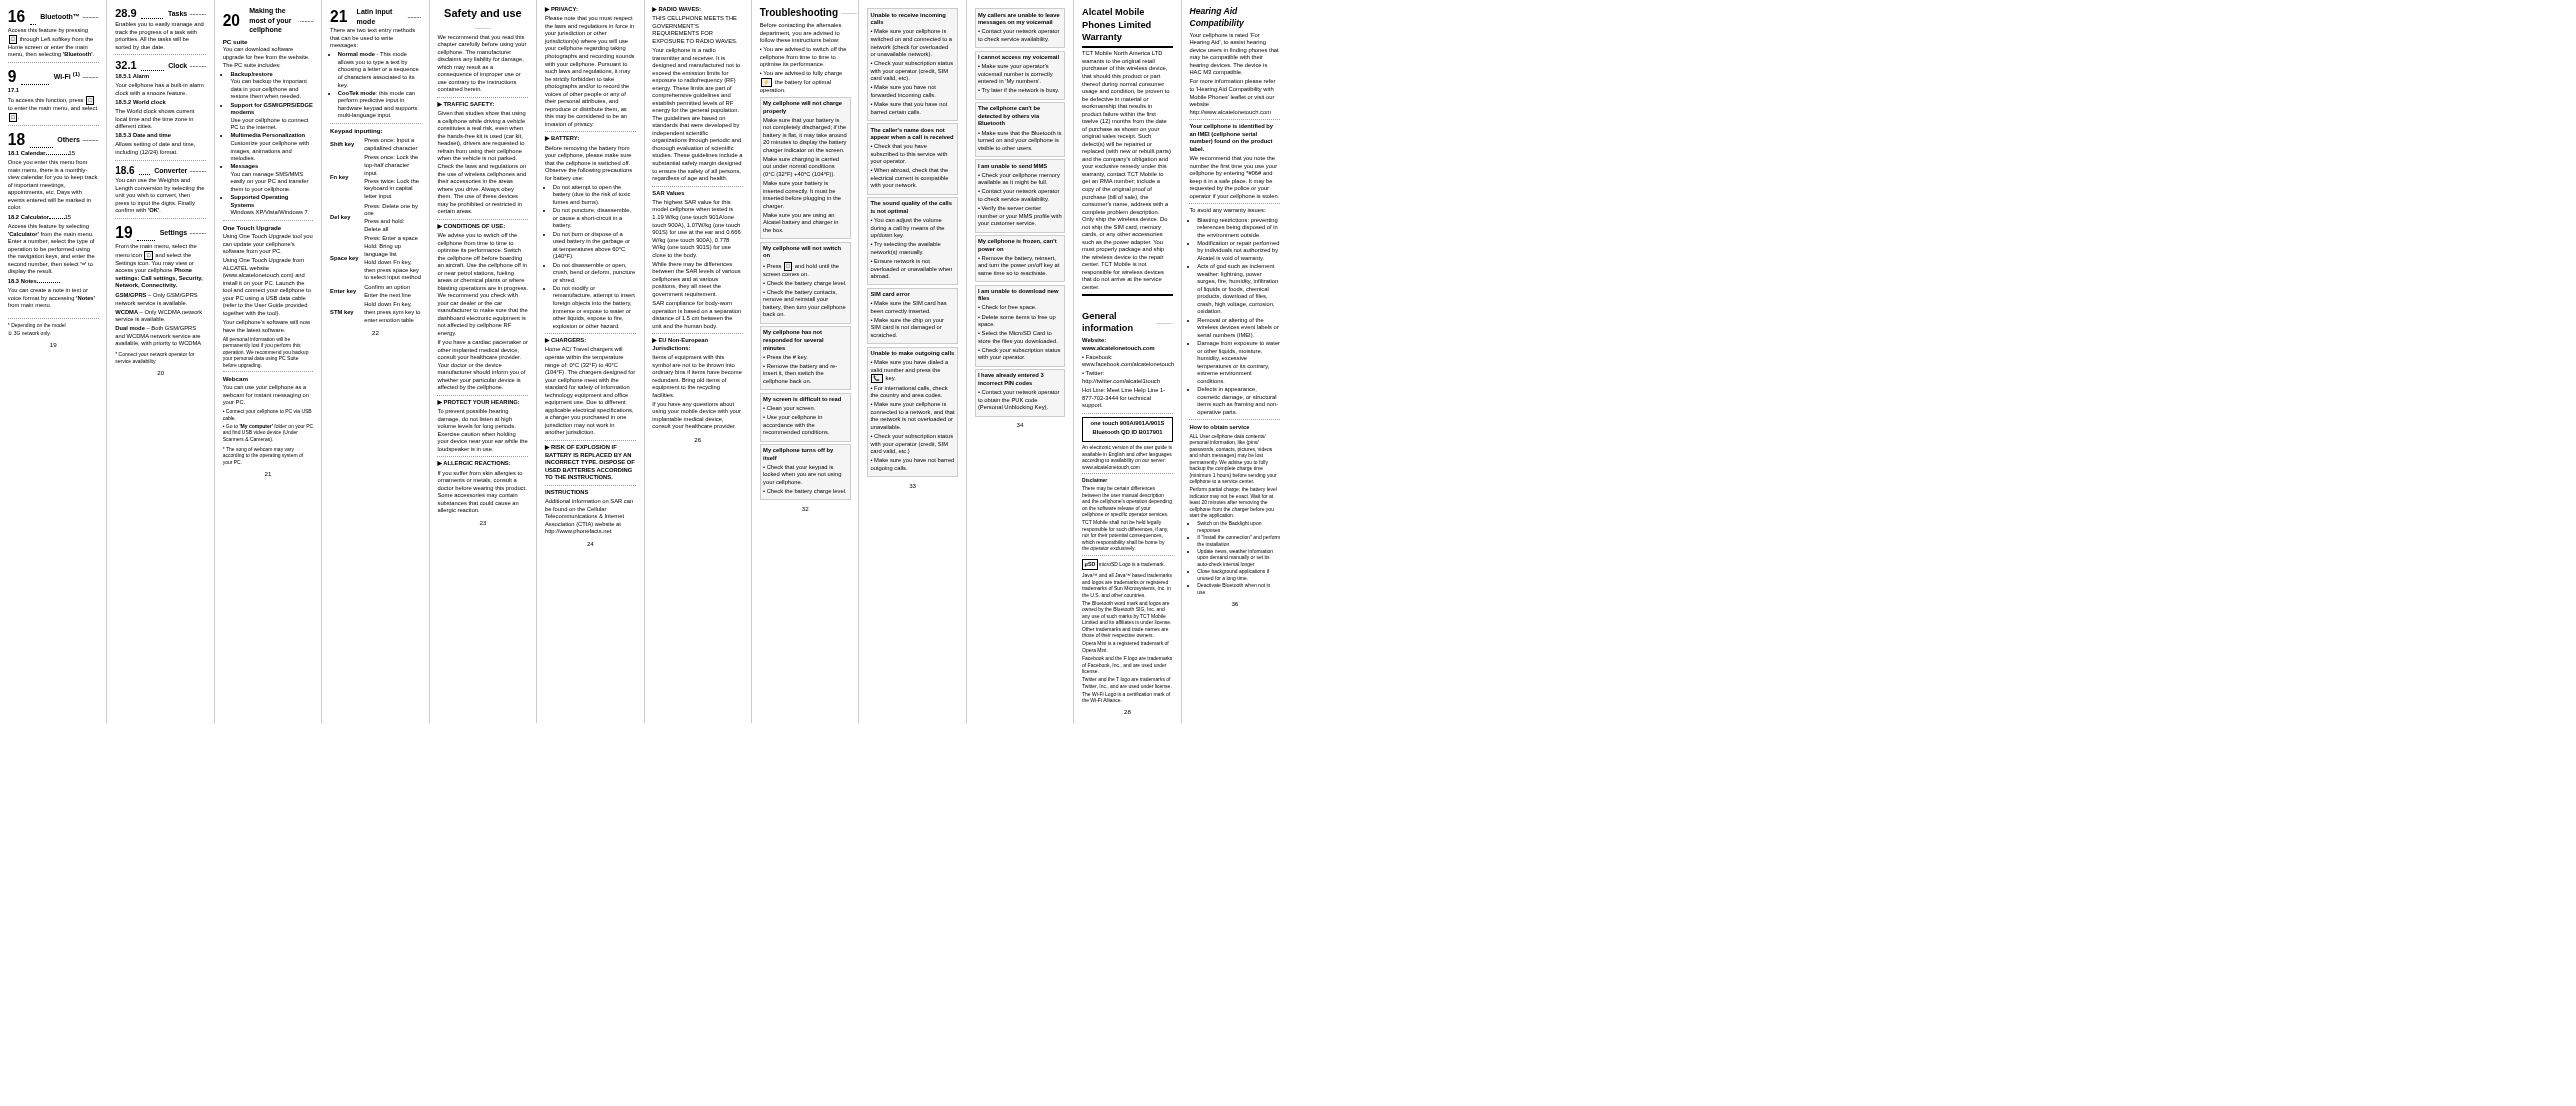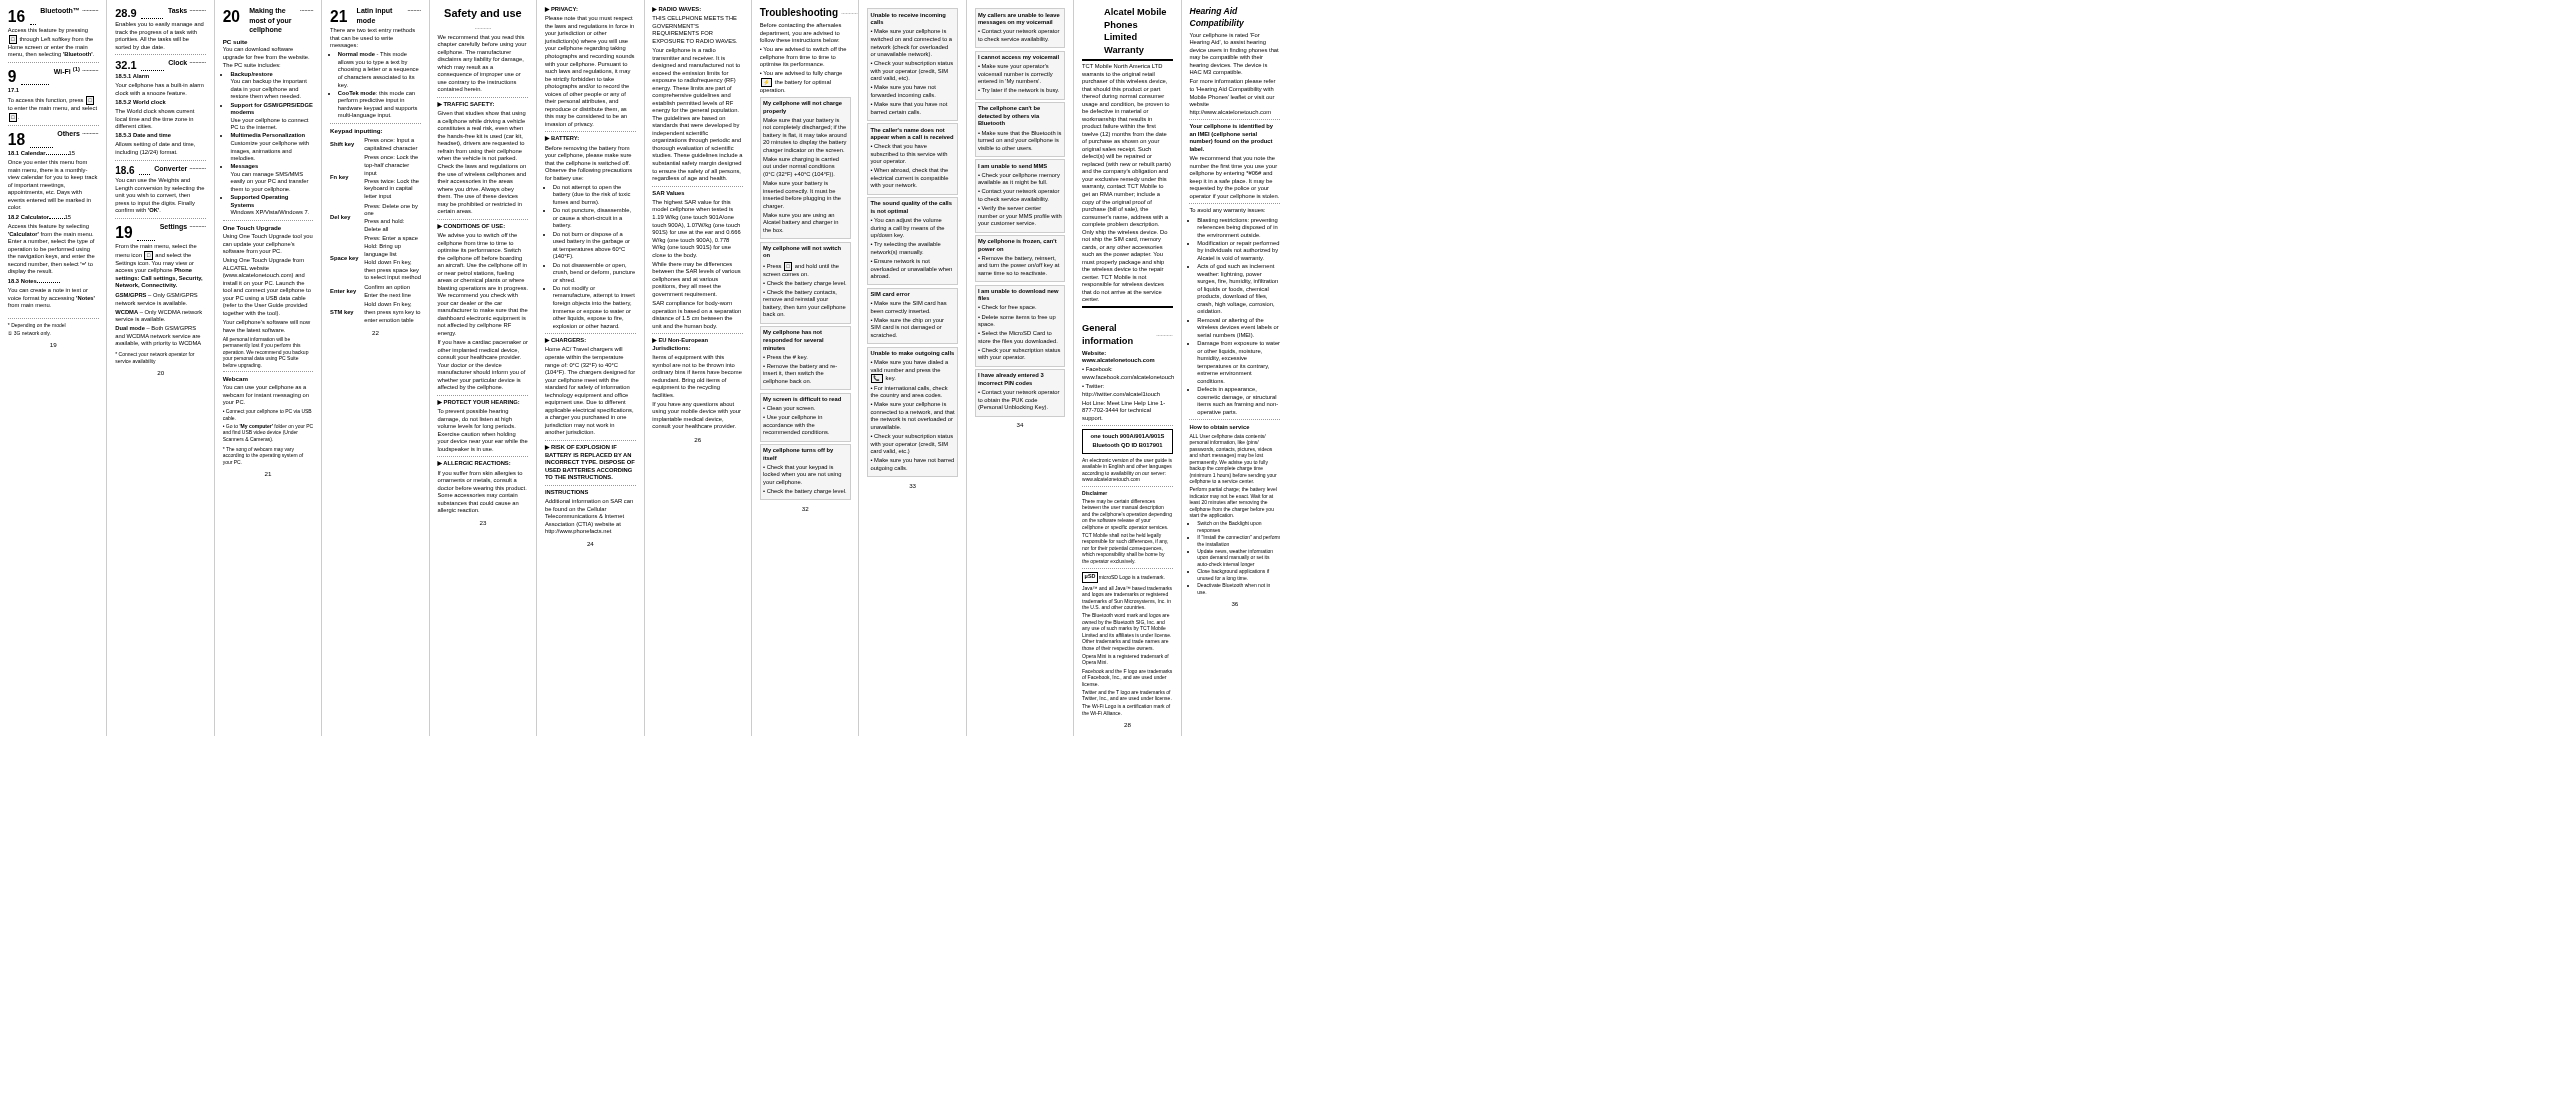--- a/index.html
+++ b/index.html
@@ -61,21 +61,21 @@
       padding-left: 7.8px;
       margin: 1.6px 0;
     }
     li {
       font-size: 5.8px;
       line-height: 1.3;
       margin-bottom: 0.8px;
     }
     .dotted-heading {
       display: flex;
-      align-items: flex-start;
+      align-items: center;
       gap: 2.3px;
     }
     .dotted-heading span.num {
       font-size: 15.6px;
       font-weight: bold;
       flex-shrink: 0;
     }
     .dotted-heading span.title {
       font-size: 7px;
       font-weight: bold;
@@ -523,21 +523,21 @@
         <p class="bold">I have already entered 3 incorrect PIN codes</p>
         <p>• Contact your network operator to obtain the PUK code (Personal Unblocking Key).</p>
       </div>
     </div>
     <div class="page-number">34</div>
   </div>
 
   <div class="column">
     <div>
       <div style="display:flex;align-items:center;gap:3.1px;margin-bottom:2.3px;">
-        <span style="font-size:9.3px;font-weight:bold;margin-left:22px;">Alcatel Mobile Phones Limited Warranty</span>
+        <span style="font-size:9.3px;font-weight:bold;">Alcatel Mobile Phones Limited Warranty</span>
       </div>
       <hr class="thick">
       <p>TCT Mobile North America LTD warrants to the original retail purchaser of this wireless device, that should this product or part thereof during normal consumer usage and condition, be proven to be defective in material or workmanship that results in product failure within the first twelve (12) months from the date of purchase as shown on your original sales receipt. Such defect(s) will be repaired or replaced (with new or rebuilt parts) and the company's obligation and your exclusive remedy under this warranty, contact TCT Mobile to get an RMA number; include a copy of the original proof of purchase (bill of sale), the consumer's name, address with a complete problem description. Only ship the wireless device. Do not ship the SIM card, memory cards, or any other accessories such as the power adapter. You must properly package and ship the wireless device to the repair center. TCT Mobile is not responsible for wireless devices that do not arrive at the service center.</p>
       <hr class="thick">
     </div>
 
     <div style="margin-top:14px;">
       <div style="display:flex;align-items:center;gap:3.1px;margin-bottom:2.3px;">
         <span style="font-size:9.3px;font-weight:bold;">General information</span>
         <span style="font-size:5.4px;">...........</span>

